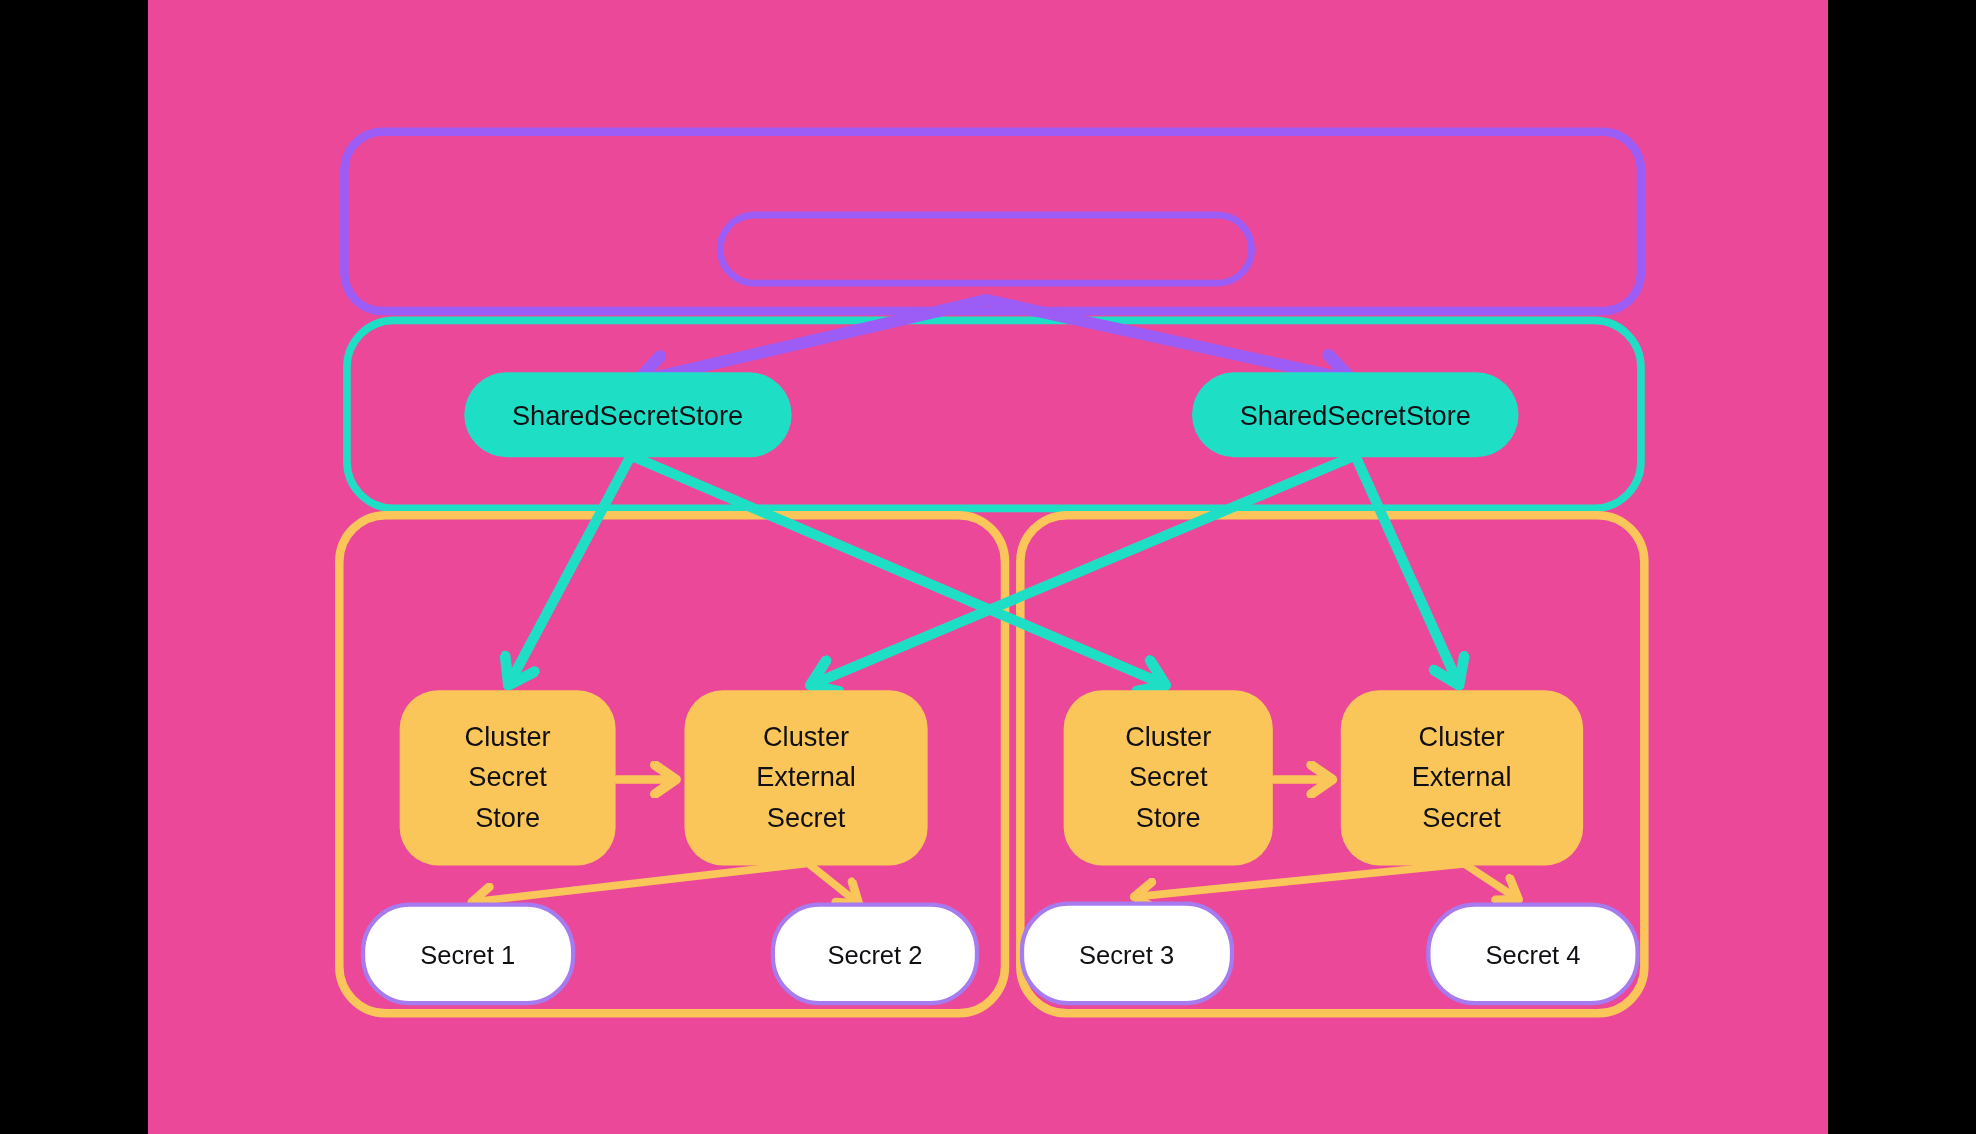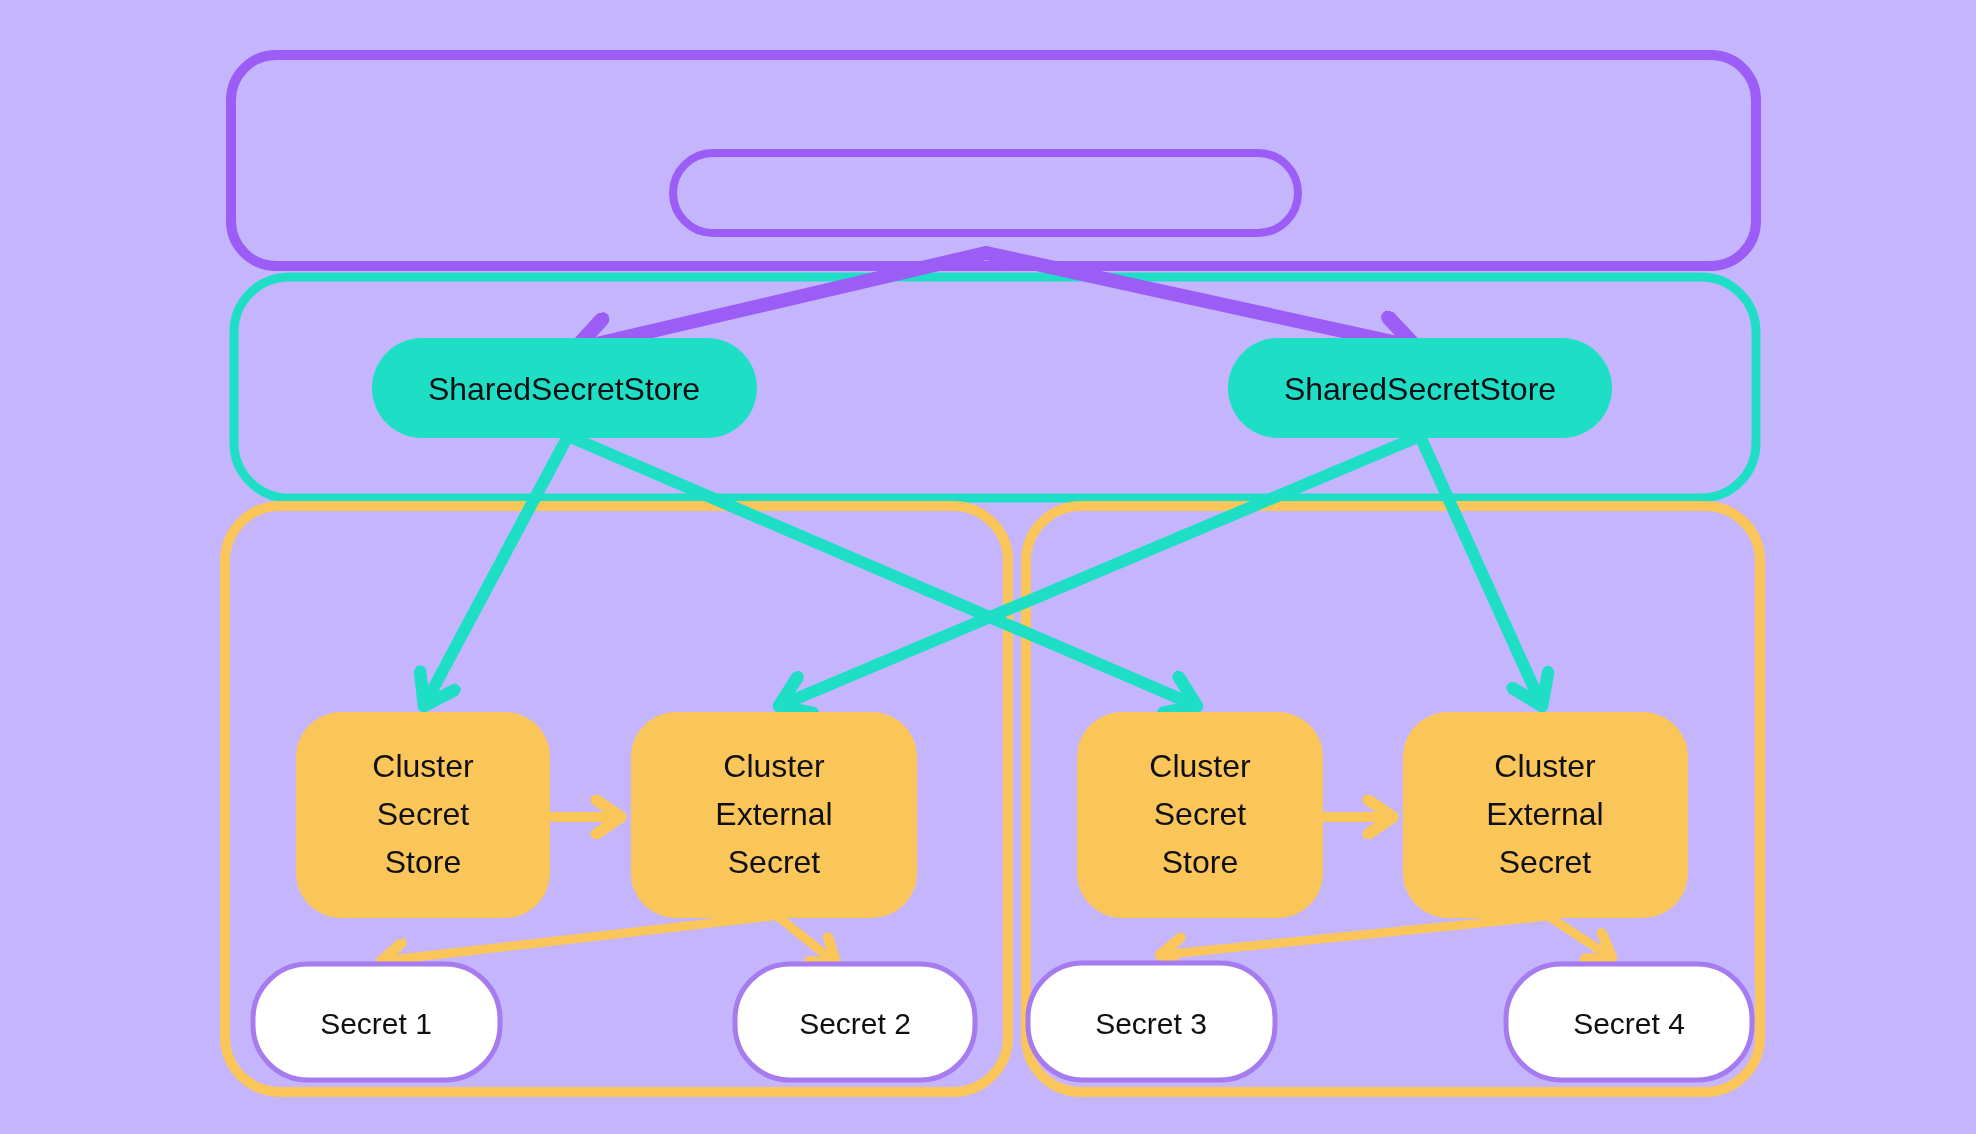--- a/index.html
+++ b/index.html
@@ -1,25 +1,25 @@
 <!DOCTYPE html>
 <html><head>
 <meta charset="utf-8">
 <style>
   html, body {
     margin: 0;
     padding: 0;
     background: #000000;
   }
   .stage {
-    width: 1976px;
+    width: 1680px;
     height: 1134px;
     max-width: 100%;
     margin: 0 auto;
-    background: #c4b5fd;
+    background: #ec4899;
   }
   svg { display: block; width: 100%; height: 100%; }
 
   .outline-purple { fill: none; stroke: #9C5CF6; stroke-width: 10; }
   .outline-pill   { fill: none; stroke: #9C5CF6; stroke-width: 8; }
   .outline-teal   { fill: none; stroke: #1EDFC5; stroke-width: 9; }
   .outline-yellow { fill: none; stroke: #FBC659; stroke-width: 10; }
 
   .pill-teal   { fill: #1EDFC5; stroke: none; }
   .box-yellow  { fill: #FBC659; stroke: none; }

